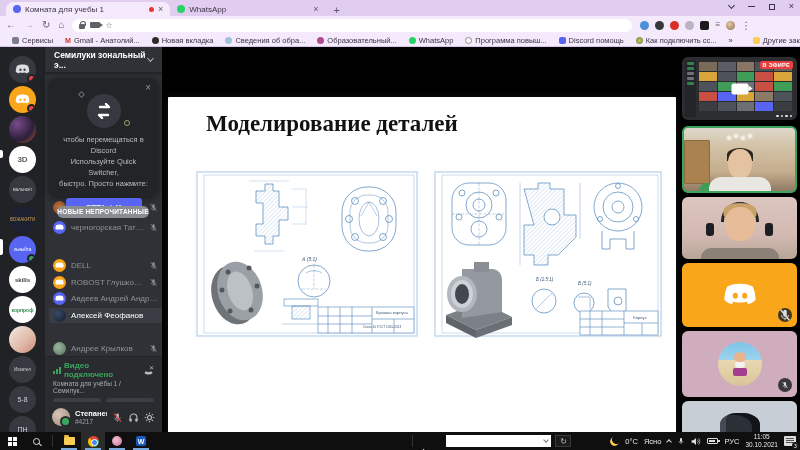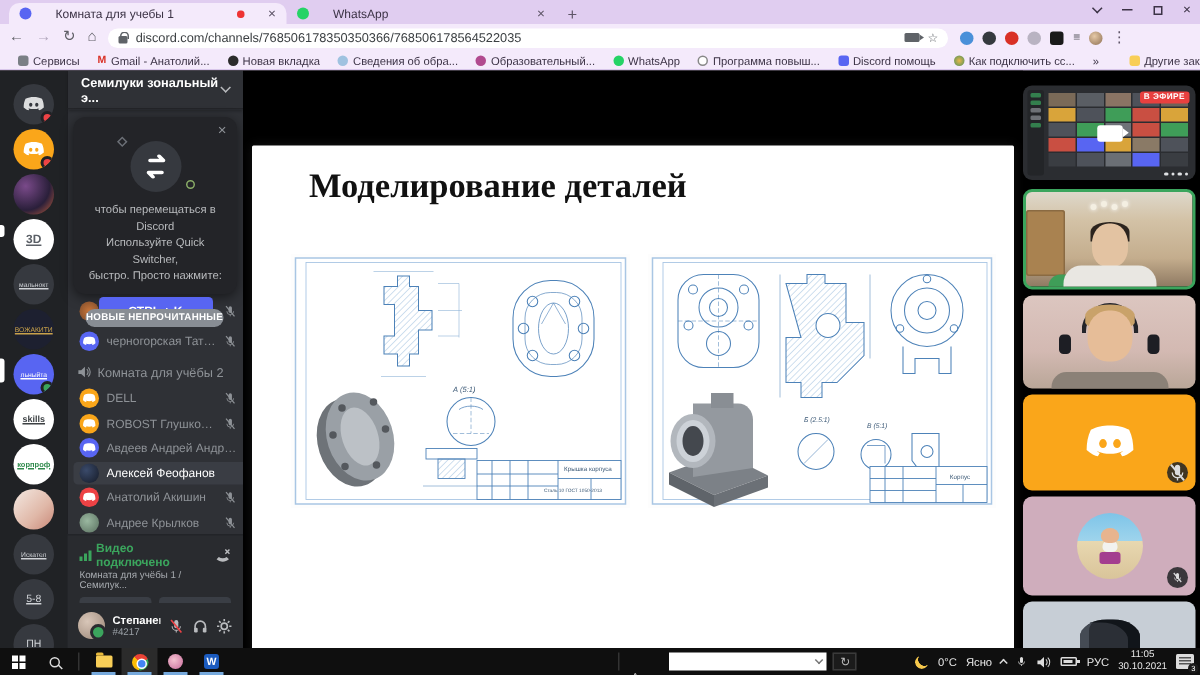--- a/index.html
+++ b/index.html
@@ -1,21 +1,21 @@
 <!DOCTYPE html>
 <html><head>
 <meta charset="utf-8">
 <style>
   * { margin:0; padding:0; box-sizing:border-box; }
   body { font-family:"Liberation Sans", sans-serif; background:#000; }
   .screen { position:relative; width:800px; height:450px; overflow:hidden; background:#000; }
 
   
   .tabstrip { position:absolute; left:0; top:0; width:800px; height:16px; background:#e0cdf0; display:flex; align-items:flex-end; }
-  .tab { display:flex; align-items:center; gap:16px; height:14px; padding:0 7px; border-radius:7px 7px 0 0; font-size:8px; color:#3c3346; max-width:185px; }
+  .tab { display:flex; align-items:center; gap:4px; height:14px; padding:0 7px; border-radius:7px 7px 0 0; font-size:8px; color:#3c3346; max-width:185px; }
   .tab.active { background:#f4eafb; }
   .tab .fav { width:8px; height:8px; border-radius:50%; flex:0 0 auto; }
   .tab .title { white-space:nowrap; overflow:hidden; text-overflow:ellipsis; width:120px; }
   .tab .rec { width:5px; height:5px; border-radius:50%; background:#e33; }
   .tab .x, .newtab { color:#5f5668; font-size:9px; line-height:1; cursor:default; }
   .newtab { margin-left:8px; font-size:11px; }
   .wincontrols { position:absolute; right:6px; top:2px; display:flex; gap:14px; align-items:center; color:#3c3346; }
   .chev { width:5px; height:5px; border-left:1.2px solid #3c3346; border-bottom:1.2px solid #3c3346; transform:rotate(-45deg); margin-top:-2px; }
   .wc-min { width:7px; height:1.2px; background:#3c3346; }
   .wc-max { width:6px; height:6px; border:1.2px solid #3c3346; }
@@ -37,21 +37,21 @@
 
   .bookmarks { position:absolute; left:0; top:34px; width:800px; height:13px; background:#f4eafb; border-bottom:1px solid #d8c6ea; display:flex; align-items:center; padding:0 8px; gap:4px; font-size:7.5px; color:#3c3346; }
   .bm { display:flex; align-items:center; gap:3px; padding:0 4px; white-space:nowrap; }
   .bm .ic { width:7px; height:7px; border-radius:2px; flex:0 0 auto; }
   .bm-sep { width:1px; height:9px; background:#c9b8dd; }
   .spacer { flex:1; }
 
   
   .discord { position:absolute; left:0; top:47px; width:800px; height:385px; background:#000; overflow:hidden; }
   .rail { position:absolute; left:0; top:0; width:45px; height:100%; background:#202225; padding-top:9px; display:flex; flex-direction:column; align-items:center; }
-  .srv { position:relative; width:27px; height:27px; border-radius:50%; margin-bottom:3px; flex:0 0 auto; display:flex; align-items:center; justify-content:center; font-size:4.5px; color:#cfd2d6; text-align:center; overflow:hidden;text-decoration:underline; }
+  .srv { position:relative; width:27px; height:27px; border-radius:50%; margin-bottom:3px; flex:0 0 auto; display:flex; align-items:center; justify-content:center; font-size:4.5px; color:#cfd2d6; text-align:center; overflow:hidden; }
   .srv .dlogo { width:15px; height:11px; }
   .badge-r { position:absolute; right:0px; bottom:0px; width:9px; height:9px; border-radius:50%; background:#ed4245; border:2px solid #202225; }
   .badge-g { position:absolute; right:0px; bottom:0px; width:9px; height:9px; border-radius:50%; background:#3ba55d; border:2px solid #202225; }
   .rail-pip { position:absolute; left:0; width:3px; height:8px; background:#fff; border-radius:0 2px 2px 0; }
 
   .sidebar { position:absolute; left:45px; top:0; width:117px; height:100%; background:#2f3136; }
   .sb-header { position:absolute; left:0; top:0; width:100%; height:26px; display:flex; align-items:center; justify-content:space-between; padding:0 9px; border-bottom:1px solid #232428; box-shadow:0 1px 2px rgba(0,0,0,.3); font-size:8.5px; font-weight:bold; color:#fff; }
   .sb-header .chev { border-color:#b9bbbe; }
   .qs-panel { position:absolute; left:4px; top:31px; width:109px; height:118px; background:#232428; border-radius:8px; box-shadow:0 2px 8px rgba(0,0,0,.5); padding:6px; text-align:center; }
   .qs-x { position:absolute; right:7px; top:4px; color:#8e9297; font-size:10px; }
@@ -186,21 +186,20 @@
     </div>
   </div>
 
   <div class="toolbar">
     <span class="navbtn">←</span>
     <span class="navbtn dim">→</span>
     <span class="navbtn">↻</span>
     <span class="navbtn">⌂</span>
     <div class="urlpill">
       <span class="lock"></span>
-      <span class="url">discord.com/channels/768506178350350366/768506178564522035</span>
       <span class="cam-ic"></span>
       <span class="pill-ic">☆</span>
     </div>
     <div class="ext">
       <span class="e" style="background:#4a90d9"></span>
       <span class="e" style="background:#35393e"></span>
       <span class="e" style="background:#d93025"></span>
       <span class="e" style="background:#b9b3c2"></span>
       <span class="e" style="background:#1a1a1a;border-radius:2px"></span>
       <span class="navbtn" style="font-size:8px">≡</span>
@@ -350,27 +349,20 @@
             </svg>
           </span>
         <span class="nm">черногорская Тать...</span>
         <svg class="mute-ic" viewBox="0 0 16 16">
             <rect x="6" y="2" width="4" height="8" rx="2" fill="#8e9297"></rect>
             <path d="M4 8a4 4 0 0 0 8 0M8 12v2" stroke="#8e9297" fill="none"></path>
             <line x1="3" y1="2" x2="13" y2="14" stroke="#8e9297" stroke-width="1.4"></line>
           </svg>
       </div>
 
-      <div class="chan" style="top:194px">
-        <svg width="10" height="10" viewBox="0 0 16 16">
-            <path d="M2 6h3l4-3.5v11L5 10H2z" fill="#8e9297"></path>
-            <path d="M11 5a4 4 0 0 1 0 6M12.5 3a7 7 0 0 1 0 10" stroke="#8e9297" fill="none" stroke-width="1.2"></path>
-          </svg>
-        <span>Комната для учёбы 2</span>
-      </div>
 
       <div class="row" style="top:211px">
         <span class="av" style="background:#faa61a">
             <svg viewBox="0 0 24 18">
               <path d="M3 3C6 1.5 8.5 1 12 1s6 .5 9 2c1.5 3 2 6.5 2 9.5-2 1.8-4 2.7-5.3 3l-.9-1.6c.6-.2 1.1-.5 1.5-.9-2.2 1-4.2 1.3-6.3 1.3s-4.1-.3-6.3-1.3c.4.4.9.7 1.5.9L6.3 15.5C5 15.2 3 14.3 1 12.5 1 9.5 1.5 6 3 3z" fill="#fff"></path>
             </svg>
           </span>
         <span class="nm">DELL</span>
         <svg class="mute-ic" viewBox="0 0 16 16">
             <rect x="6" y="2" width="4" height="8" rx="2" fill="#8e9297"></rect>
@@ -399,33 +391,20 @@
           </span>
         <span class="nm">Авдеев Андрей Андрее...</span>
       </div>
       <div class="row hl" style="top:260.5px">
         <span class="av" style="background:radial-gradient(circle at 35% 35%,#3a4a6a,#151a26)"></span>
         <span class="nm">Алексей Феофанов</span>
         <svg class="mute-ic" viewBox="0 0 16 16">
             <rect x="6" y="2" width="4" height="8" rx="2" fill="#b9bbbe"></rect>
             <path d="M4 8a4 4 0 0 0 8 0M8 12v2" stroke="#b9bbbe" fill="none"></path>
             <line x1="3" y1="2" x2="13" y2="14" stroke="#b9bbbe" stroke-width="1.4"></line>
-          </svg>
-      </div>
-      <div class="row" style="top:277px">
-        <span class="av" style="background:#ed4245">
-            <svg viewBox="0 0 24 18">
-              <path d="M3 3C6 1.5 8.5 1 12 1s6 .5 9 2c1.5 3 2 6.5 2 9.5-2 1.8-4 2.7-5.3 3l-.9-1.6c.6-.2 1.1-.5 1.5-.9-2.2 1-4.2 1.3-6.3 1.3s-4.1-.3-6.3-1.3c.4.4.9.7 1.5.9L6.3 15.5C5 15.2 3 14.3 1 12.5 1 9.5 1.5 6 3 3z" fill="#fff"></path>
-            </svg>
-          </span>
-        <span class="nm">Анатолий Акишин</span>
-        <svg class="mute-ic" viewBox="0 0 16 16">
-            <rect x="6" y="2" width="4" height="8" rx="2" fill="#8e9297"></rect>
-            <path d="M4 8a4 4 0 0 0 8 0M8 12v2" stroke="#8e9297" fill="none"></path>
-            <line x1="3" y1="2" x2="13" y2="14" stroke="#8e9297" stroke-width="1.4"></line>
           </svg>
       </div>
       <div class="row" style="top:293.5px">
         <span class="av" style="background:radial-gradient(circle at 40% 40%,#9ab8a0,#5a7060)"></span>
         <span class="nm">Андрее Крылков</span>
         <svg class="mute-ic" viewBox="0 0 16 16">
             <rect x="6" y="2" width="4" height="8" rx="2" fill="#8e9297"></rect>
             <path d="M4 8a4 4 0 0 0 8 0M8 12v2" stroke="#8e9297" fill="none"></path>
             <line x1="3" y1="2" x2="13" y2="14" stroke="#8e9297" stroke-width="1.4"></line>
           </svg>

